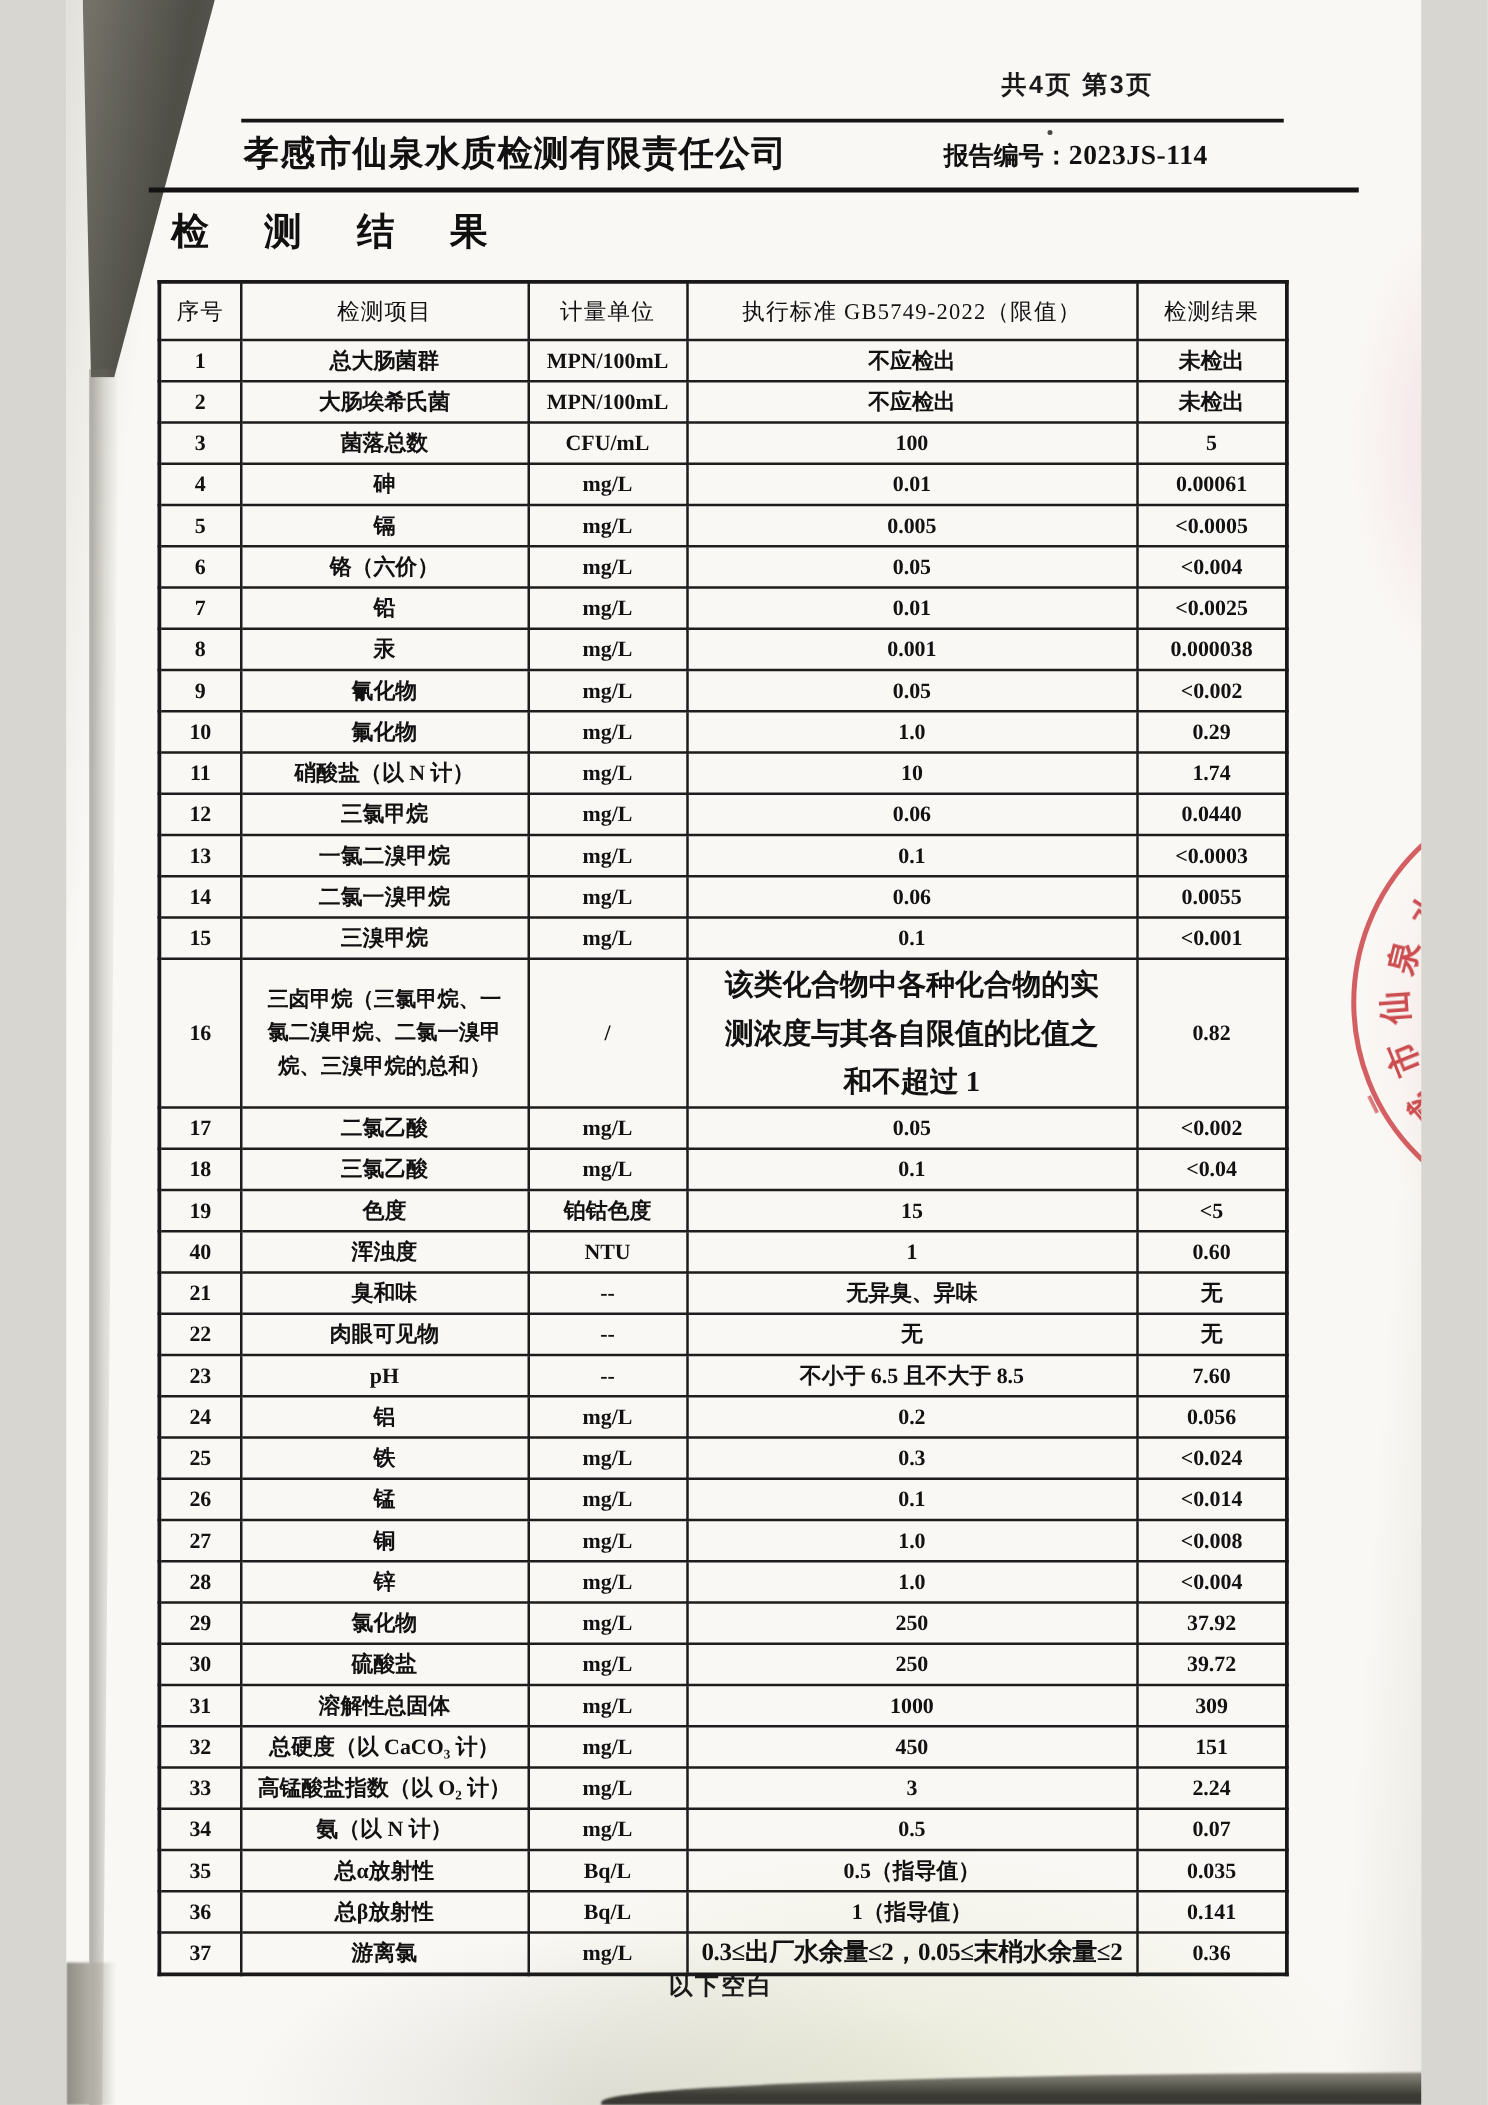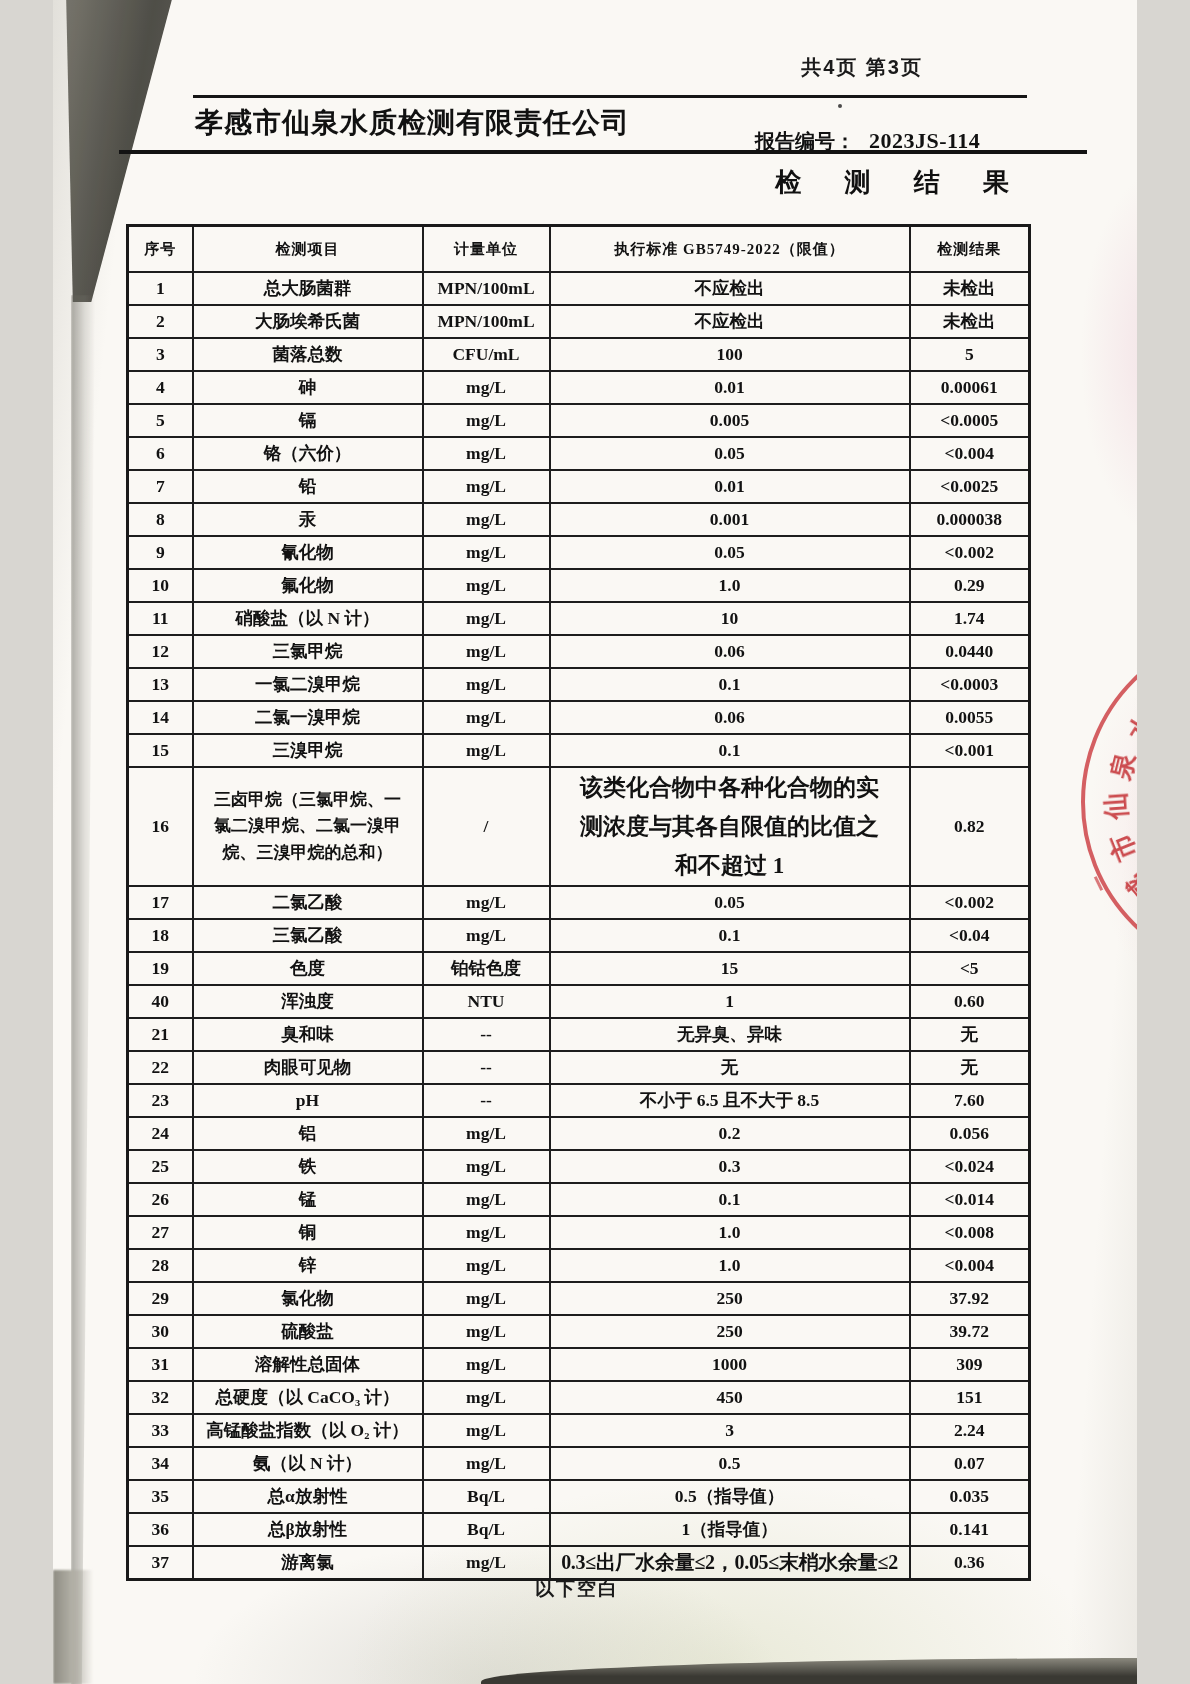--- a/index.html
+++ b/index.html
@@ -45,34 +45,34 @@
   .dot-artifact { position:absolute; left:785px; top:104px; width:4px; height:4px;
     border-radius:50%; background:#2c2c2c; opacity:.85; }
   
   .page-info { position:absolute; top:54px; right:214px;
     font-family:"Liberation Sans","DejaVu Sans",sans-serif;
     font-size:20px; font-weight:700; letter-spacing:2px; color:#1a1a1a; }
   .rule-1 { position:absolute; left:140px; top:95px; width:834px; height:3px; background:#151515; }
   .company { position:absolute; left:142px; top:104px;
     font-family:Liberation Serif, serif;
     font-size:28px; font-weight:700; letter-spacing:1px; color:#111; }
-  .report { position:absolute; left:702px; top:128px; display:flex; align-items:baseline; gap:14px; }
+  .report { position:absolute; left:702px; top:111px; display:flex; align-items:baseline; }
   .report-label { font-family:"Liberation Sans","DejaVu Sans",sans-serif;
     font-size:20px; font-weight:700; color:#111; }
   .report-no { font-size:22px; font-weight:700; color:#111; letter-spacing:.5px; }
   .rule-2 { position:absolute; left:66px; top:150px; width:968px; height:4px; background:#131313; }
-  .doc-title { position:absolute; left:66px; top:165px; width:908px; text-align:right;
+  .doc-title { position:absolute; left:66px; top:165px; width:908px; text-align:left;
     font-family:"Liberation Sans","DejaVu Sans",sans-serif;
-    font-size:26px; font-weight:700; letter-spacing:18px; text-indent:18px; color:#101010; }
+    font-size:30px; font-weight:700; letter-spacing:18px; text-indent:18px; color:#101010; }
   
   table.results { position:absolute; left:73px; top:224px; width:902px;
     border-collapse:collapse; table-layout:fixed; border:3px solid #191919; }
   .results th, .results td { border:2px solid #1d1d1d; text-align:center; vertical-align:middle;
     padding:0 4px; color:#121212; overflow:hidden; }
-  .results th { height:44px; font-size:15px; font-weight:700; letter-spacing:1px; }
+  .results th { height:44px; font-size:18px; font-weight:400; letter-spacing:1px; }
   .results td { height:31px; font-size:17.5px; font-weight:600; line-height:1.18; }
   .results tr.tall td { height:88px; }
   .results tr.tall td:nth-child(2) { font-size:17px; line-height:1.55; padding:0 13px;margin-left:13px; }
   .results tr.tall td:nth-child(4) { font-size:23px; line-height:1.7; padding:0 20px; }
   .results td.small { font-size:20px; letter-spacing:-.3px; padding:0 2px; }
   .below-blank { position:absolute; left:73px; top:1576px; width:902px; text-align:center;
     font-size:19px; font-weight:600; letter-spacing:2px; color:#1a1a1a; }
   
   .seal-circle { position:absolute; left:1028px; top:628px; width:340px; height:340px;
     border:4px solid rgba(197,36,42,.72); border-radius:50%; filter:blur(.5px); }

